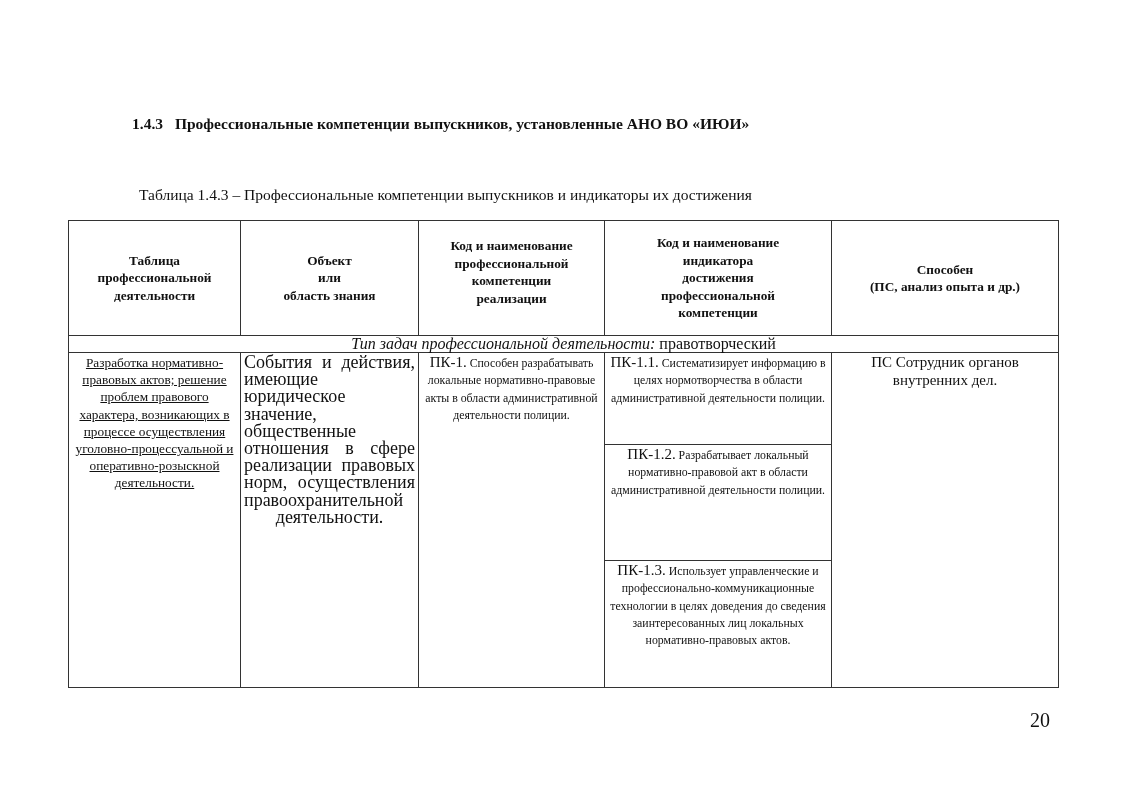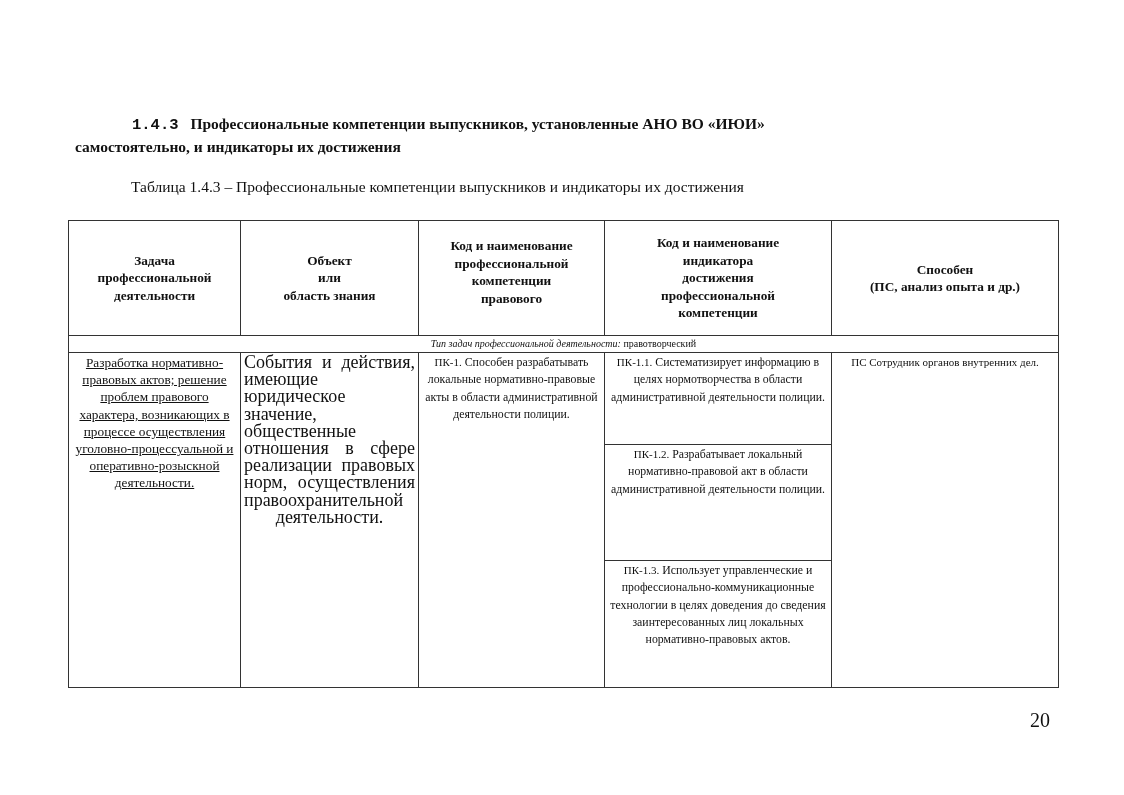--- a/index.html
+++ b/index.html
@@ -19,28 +19,28 @@
       position: absolute;
       left: 75px;
       top: 113px;
       width: 830px;
       font-weight: bold;
       font-size: 15.5px;
       line-height: 22px;
       margin: 0;
     }
     .heading .indent { display: inline-block; width: 57px; }
-    .heading .num { margin-right: 8px; font-family: Liberation Mono, monospace; }
+    .heading .num { margin-right: 8px; }
     .caption {
       position: absolute;
       left: 131px;
       top: 177px;
       font-size: 15.5px;
       line-height: 20px;
-      margin: 0;
+      margin: 8px;
     }
     table.comp {
       position: absolute;
       left: 68px;
       top: 220px;
       width: 990px;
       border-collapse: collapse;
       table-layout: fixed;
     }
     table.comp td, table.comp th {
@@ -52,21 +52,21 @@
     table.comp th {
       font-weight: bold;
       font-size: 13.3px;
       line-height: 17.5px;
       vertical-align: middle;
       height: 114px;
     }
     table.comp th .lift { position: relative; top: -6px; display: block; }
     .type-row td {
       height: 16px;
-      font-size: 10px;
+      font-size: 16px;
       line-height: 16px;
       padding: 0 3px;
     }
     .type-row .type-label { font-style: italic; }
     .body-cell-a {
       font-size: 13.3px;
       line-height: 17.2px;
       padding-top: 1px !important;
       text-decoration: underline;
     }
@@ -76,70 +76,69 @@
       text-align: justify !important;
       text-align-last: center;
       padding-top: 1px !important;
     }
     .body-cell-c, .ind-cell, .basis-cell {
       font-size: 11.8px;
       line-height: 17.3px;
       padding-top: 1px !important;
     }
     .code {
-      font-size: 11px;
+      font-size: 15px;
     }
     .ind-cell.r1 { height: 90px; text-align: center; }
     .ind-cell.r2 { height: 114px; }
     .ind-cell.r3 { height: 125px; }
     .page-number {
       position: absolute;
       left: 1030px;
       top: 709px;
       font-size: 20px;
       margin: 0;
     }
   </style>
 </head>
 <body>
 
 <h2 class="heading">
   <span class="indent"></span><span class="num">1.4.3</span>
   <span>Профессиональные компетенции выпускников, установленные АНО ВО «ИЮИ»</span><br>
-  <span>самостоятельно, и индикаторы их достижения</span>
 </h2>
 
 <p class="caption">Таблица 1.4.3 – Профессиональные компетенции выпускников и индикаторы их достижения</p>
 
 <table class="comp">
   <colgroup>
     <col style="width:172px">
     <col style="width:178px">
     <col style="width:186px">
     <col style="width:227px">
     <col style="width:227px">
   </colgroup>
   <thead>
     <tr>
       <th>
-        <span>Задача</span><br>
+        <span>Таблица</span><br>
         <span>профессиональной</span><br>
         <span>деятельности</span>
       </th>
       <th>
         <span>Объект</span><br>
         <span>или</span><br>
         <span>область знания</span>
       </th>
       <th>
         <span class="lift">
           <span>Код и наименование</span><br>
           <span>профессиональной</span><br>
           <span>компетенции</span><br>
-          <span>правового</span>
+          <span>реализации</span>
         </span>
       </th>
       <th>
         <span>Код и наименование</span><br>
         <span>индикатора</span><br>
         <span>достижения</span><br>
         <span>профессиональной</span><br>
         <span>компетенции</span>
       </th>
       <th>

